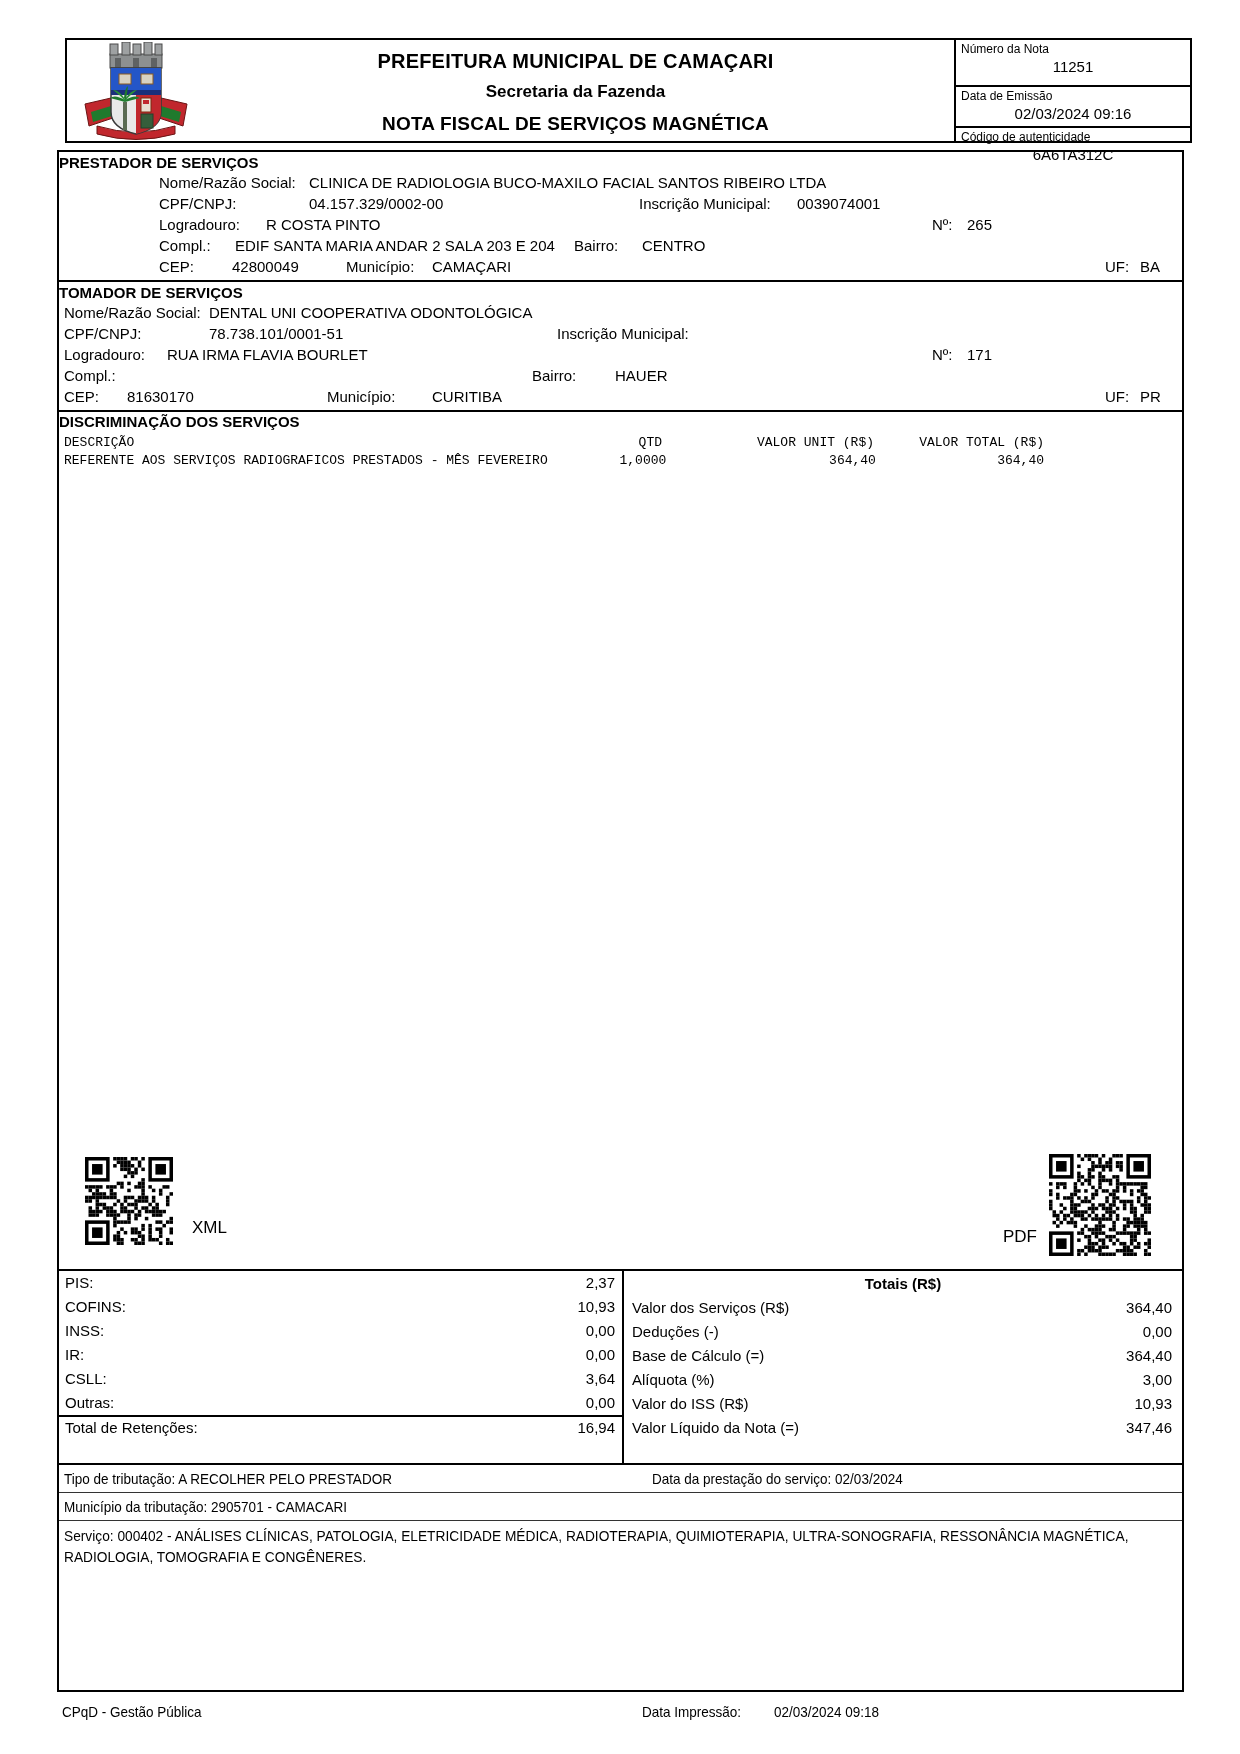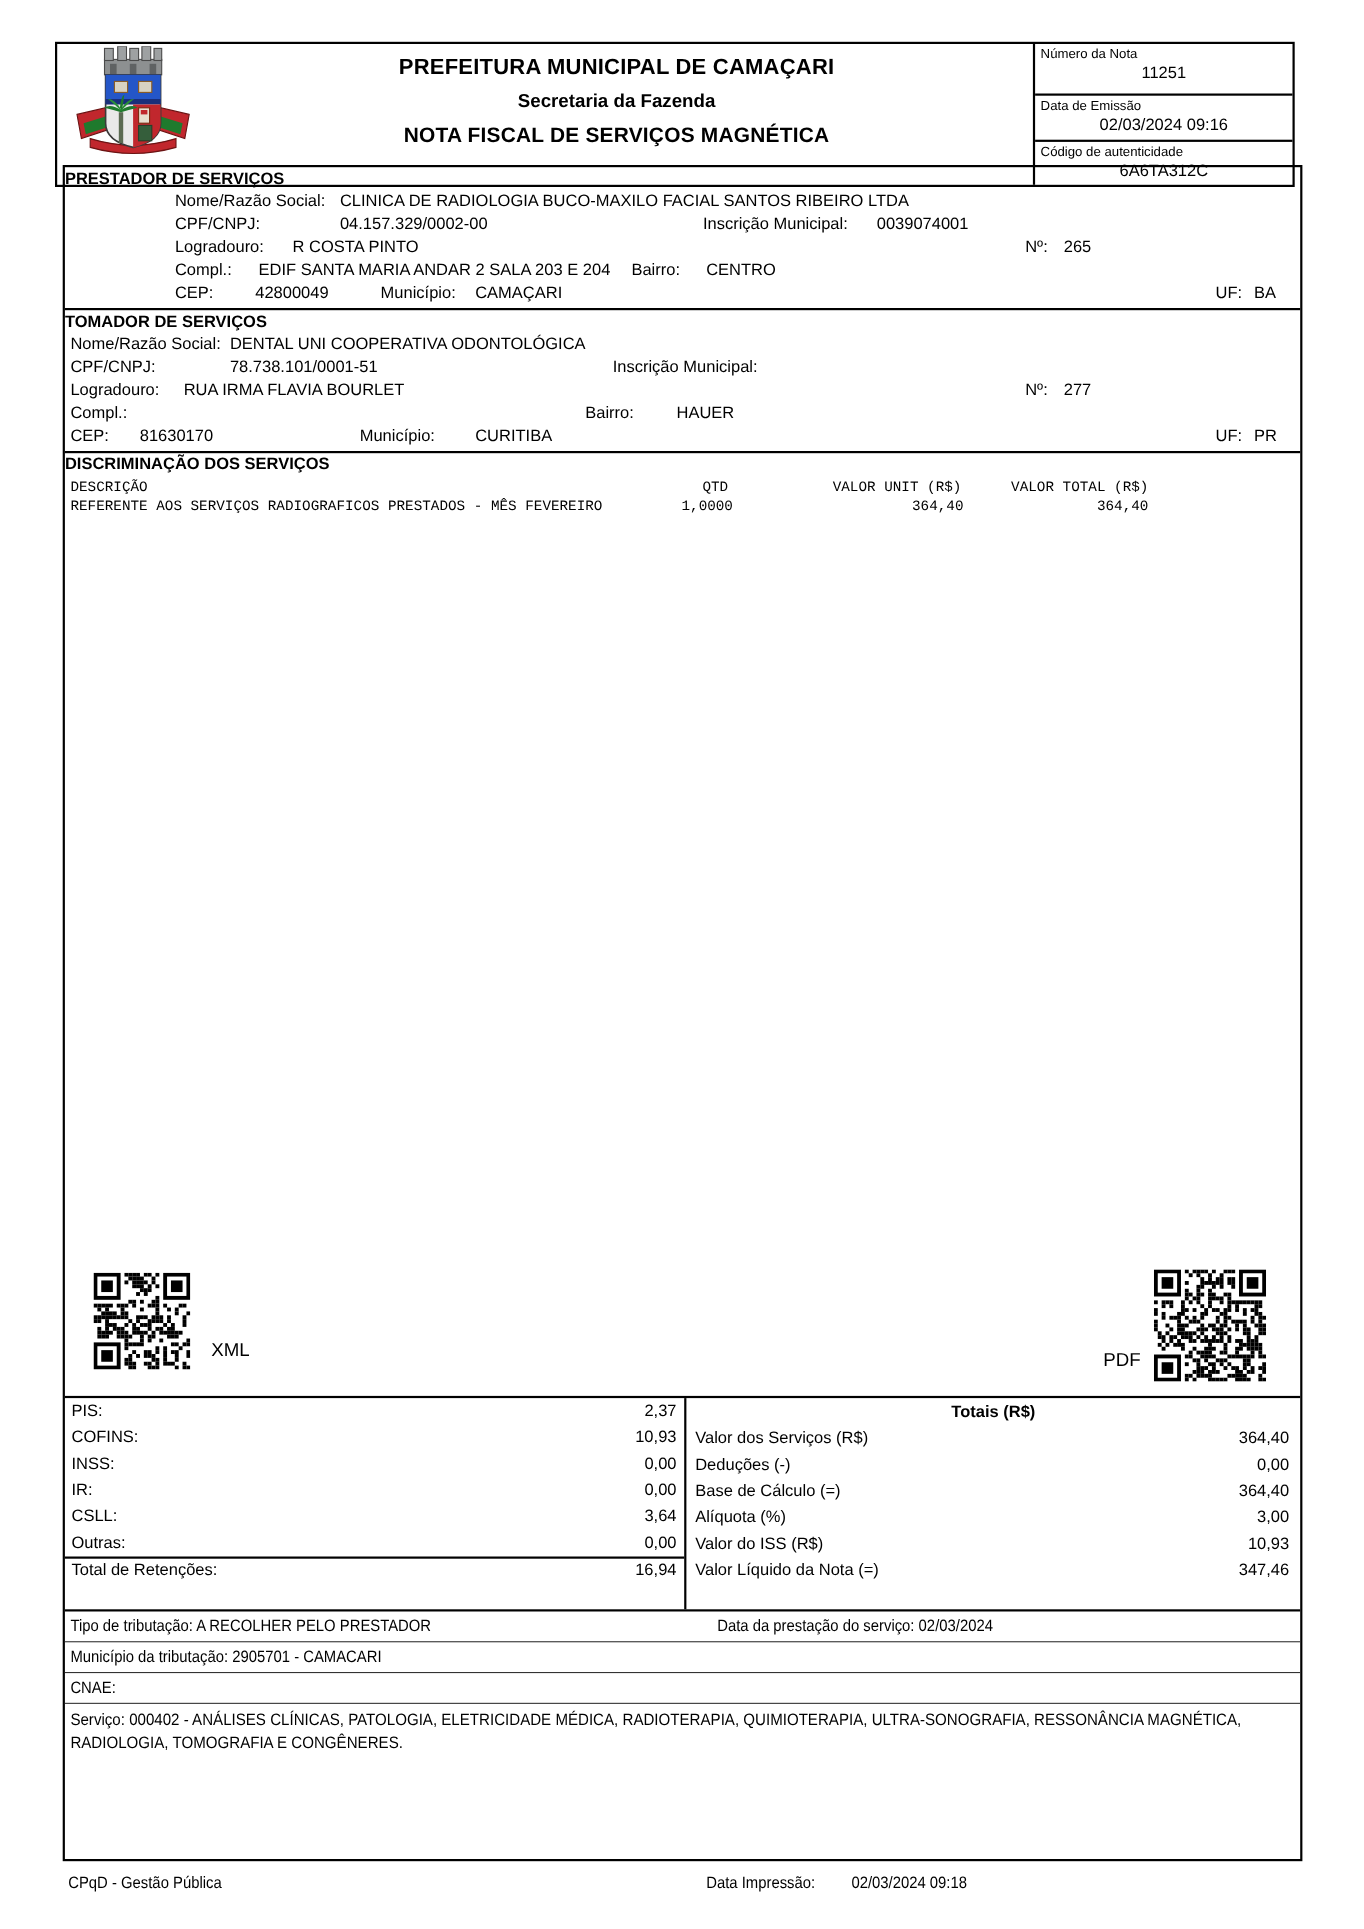--- a/index.html
+++ b/index.html
@@ -8,21 +8,21 @@
     position:relative; width:1240px; height:1754px; background:#fff;
     font-family:"Liberation Sans", sans-serif; color:#000; overflow:hidden;
   }
   .abs { position:absolute; }
   .b2 { border:2px solid #000; }
   .hline { position:absolute; left:0; right:0; height:2px; background:#000; }
   .vline { position:absolute; top:0; bottom:0; width:2px; background:#000; }
   .cond { display:inline-block; transform:scaleX(.9); transform-origin:0 50%; white-space:nowrap; }
 
   
-  .header-box { left:50px; top:38px; width:1127px; height:132px; }
+  .header-box { left:65px; top:38px; width:1127px; height:105px; }
   .logo { left:10px; top:2px; }
   .title-wrap { left:140px; right:246px; top:10px; text-align:center; }
   .t1 { font-size:20px; font-weight:bold; letter-spacing:.2px; }
   .t2 { font-size:17px; font-weight:bold; margin-top:9px; }
   .t3 { font-size:19px; font-weight:bold; margin-top:11px; letter-spacing:.2px; }
   .numbox { right:0; top:0; bottom:0; width:236px; border-left:2px solid #000; display:flex; flex-direction:column; }
   .numcell { padding:2px 5px 1px 5px; }
   .numcell + .numcell { border-top:2px solid #000; }
   .numcell .lab { font-size:12px; display:block; text-align:left; }
   .numcell .val { font-size:15px; display:block; text-align:center; padding:2px 0 3px 0; }
@@ -182,21 +182,21 @@
     <div class="frow" style="top:173px;">
       <span style="left:5px;">CPF/CNPJ:</span>
       <span style="left:150px;">78.738.101/0001-51</span>
       <span style="left:498px;">Inscrição Municipal:</span>
       <span style="left:658px;"></span>
     </div>
     <div class="frow" style="top:194px;">
       <span style="left:5px;">Logradouro:</span>
       <span style="left:108px;">RUA IRMA FLAVIA BOURLET</span>
       <span style="left:873px;">Nº:</span>
-      <span style="left:908px;">277</span>
+      <span style="left:908px;">171</span>
     </div>
     <div class="frow" style="top:215px;">
       <span style="left:5px;">Compl.:</span>
       <span style="left:80px;"></span>
       <span style="left:473px;">Bairro:</span>
       <span style="left:556px;">HAUER</span>
     </div>
     <div class="frow" style="top:236px;">
       <span style="left:5px;">CEP:</span>
       <span style="left:68px;">81630170</span>
@@ -839,23 +839,20 @@
     </div>
 
     <div class="trib">
       <div class="trib-row">
         <span class="cond">Tipo de tributação: A RECOLHER PELO PRESTADOR</span>
         <span class="right-part"><span class="cond">Data da prestação do serviço: 02/03/2024</span></span>
       </div>
       <div class="trib-row">
         <span class="cond">Município da tributação: 2905701 - CAMACARI</span>
       </div>
-      <div class="trib-row">
-        <span class="cond">CNAE:</span>
-      </div>
       <div class="trib-serv">
         <span class="svc">Serviço: 000402 - ANÁLISES CLÍNICAS, PATOLOGIA, ELETRICIDADE MÉDICA, RADIOTERAPIA, QUIMIOTERAPIA, ULTRA-SONOGRAFIA, RESSONÂNCIA MAGNÉTICA, RADIOLOGIA, TOMOGRAFIA E CONGÊNERES.</span>
       </div>
     </div>
   </div>
 
   <div class="footer">
     <span style="left:5px;">
         <span class="cond">CPqD - Gestão Pública</span>
       </span>

